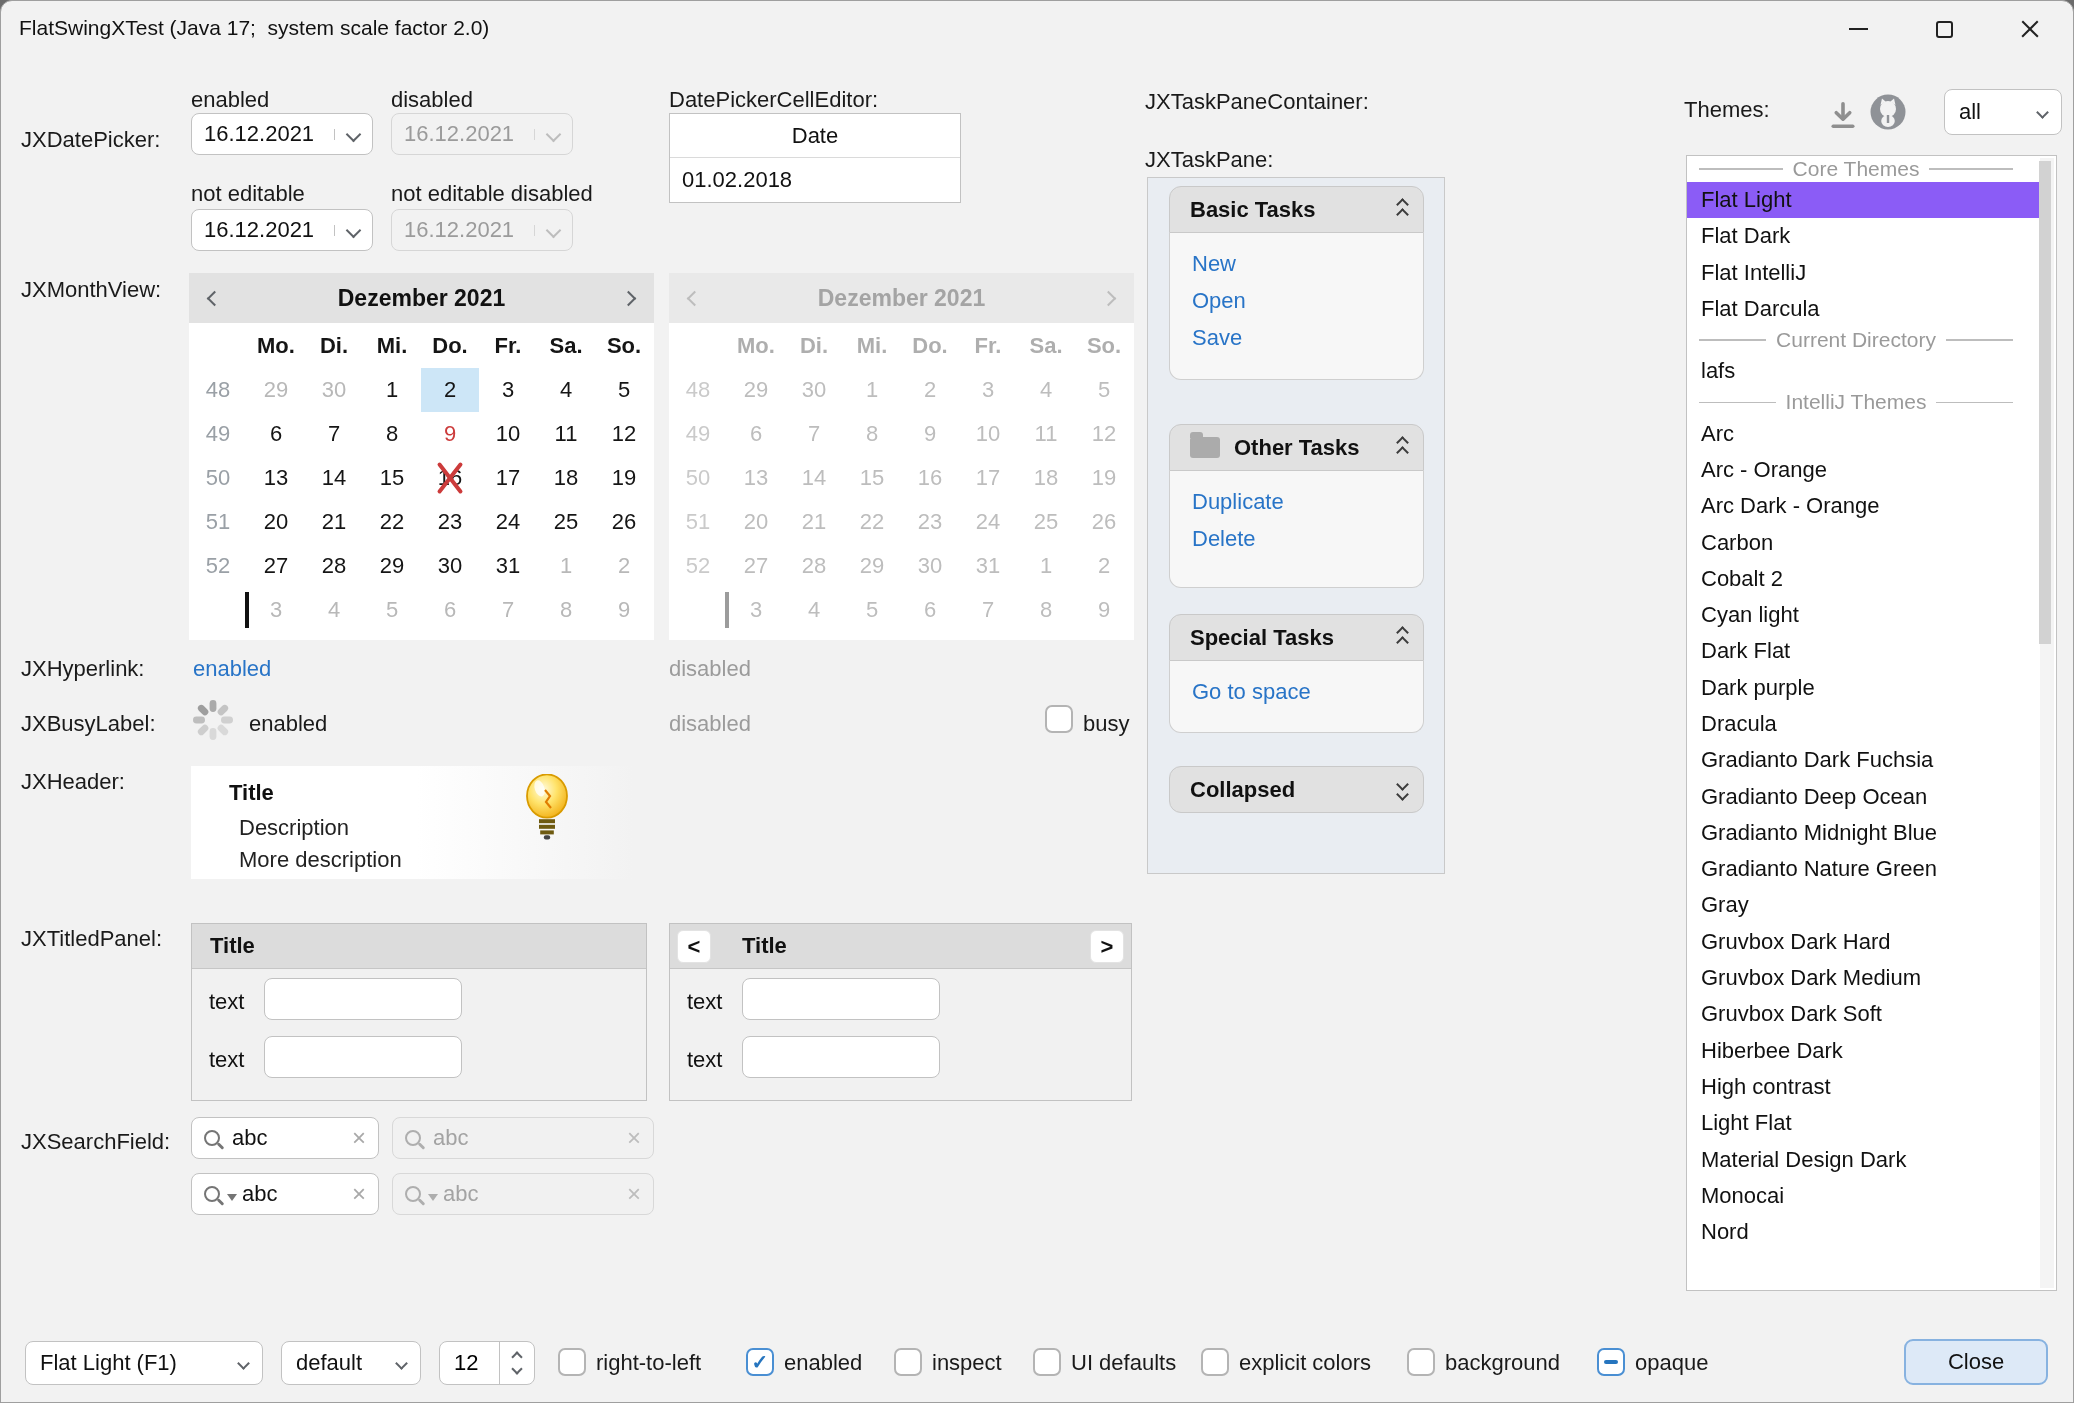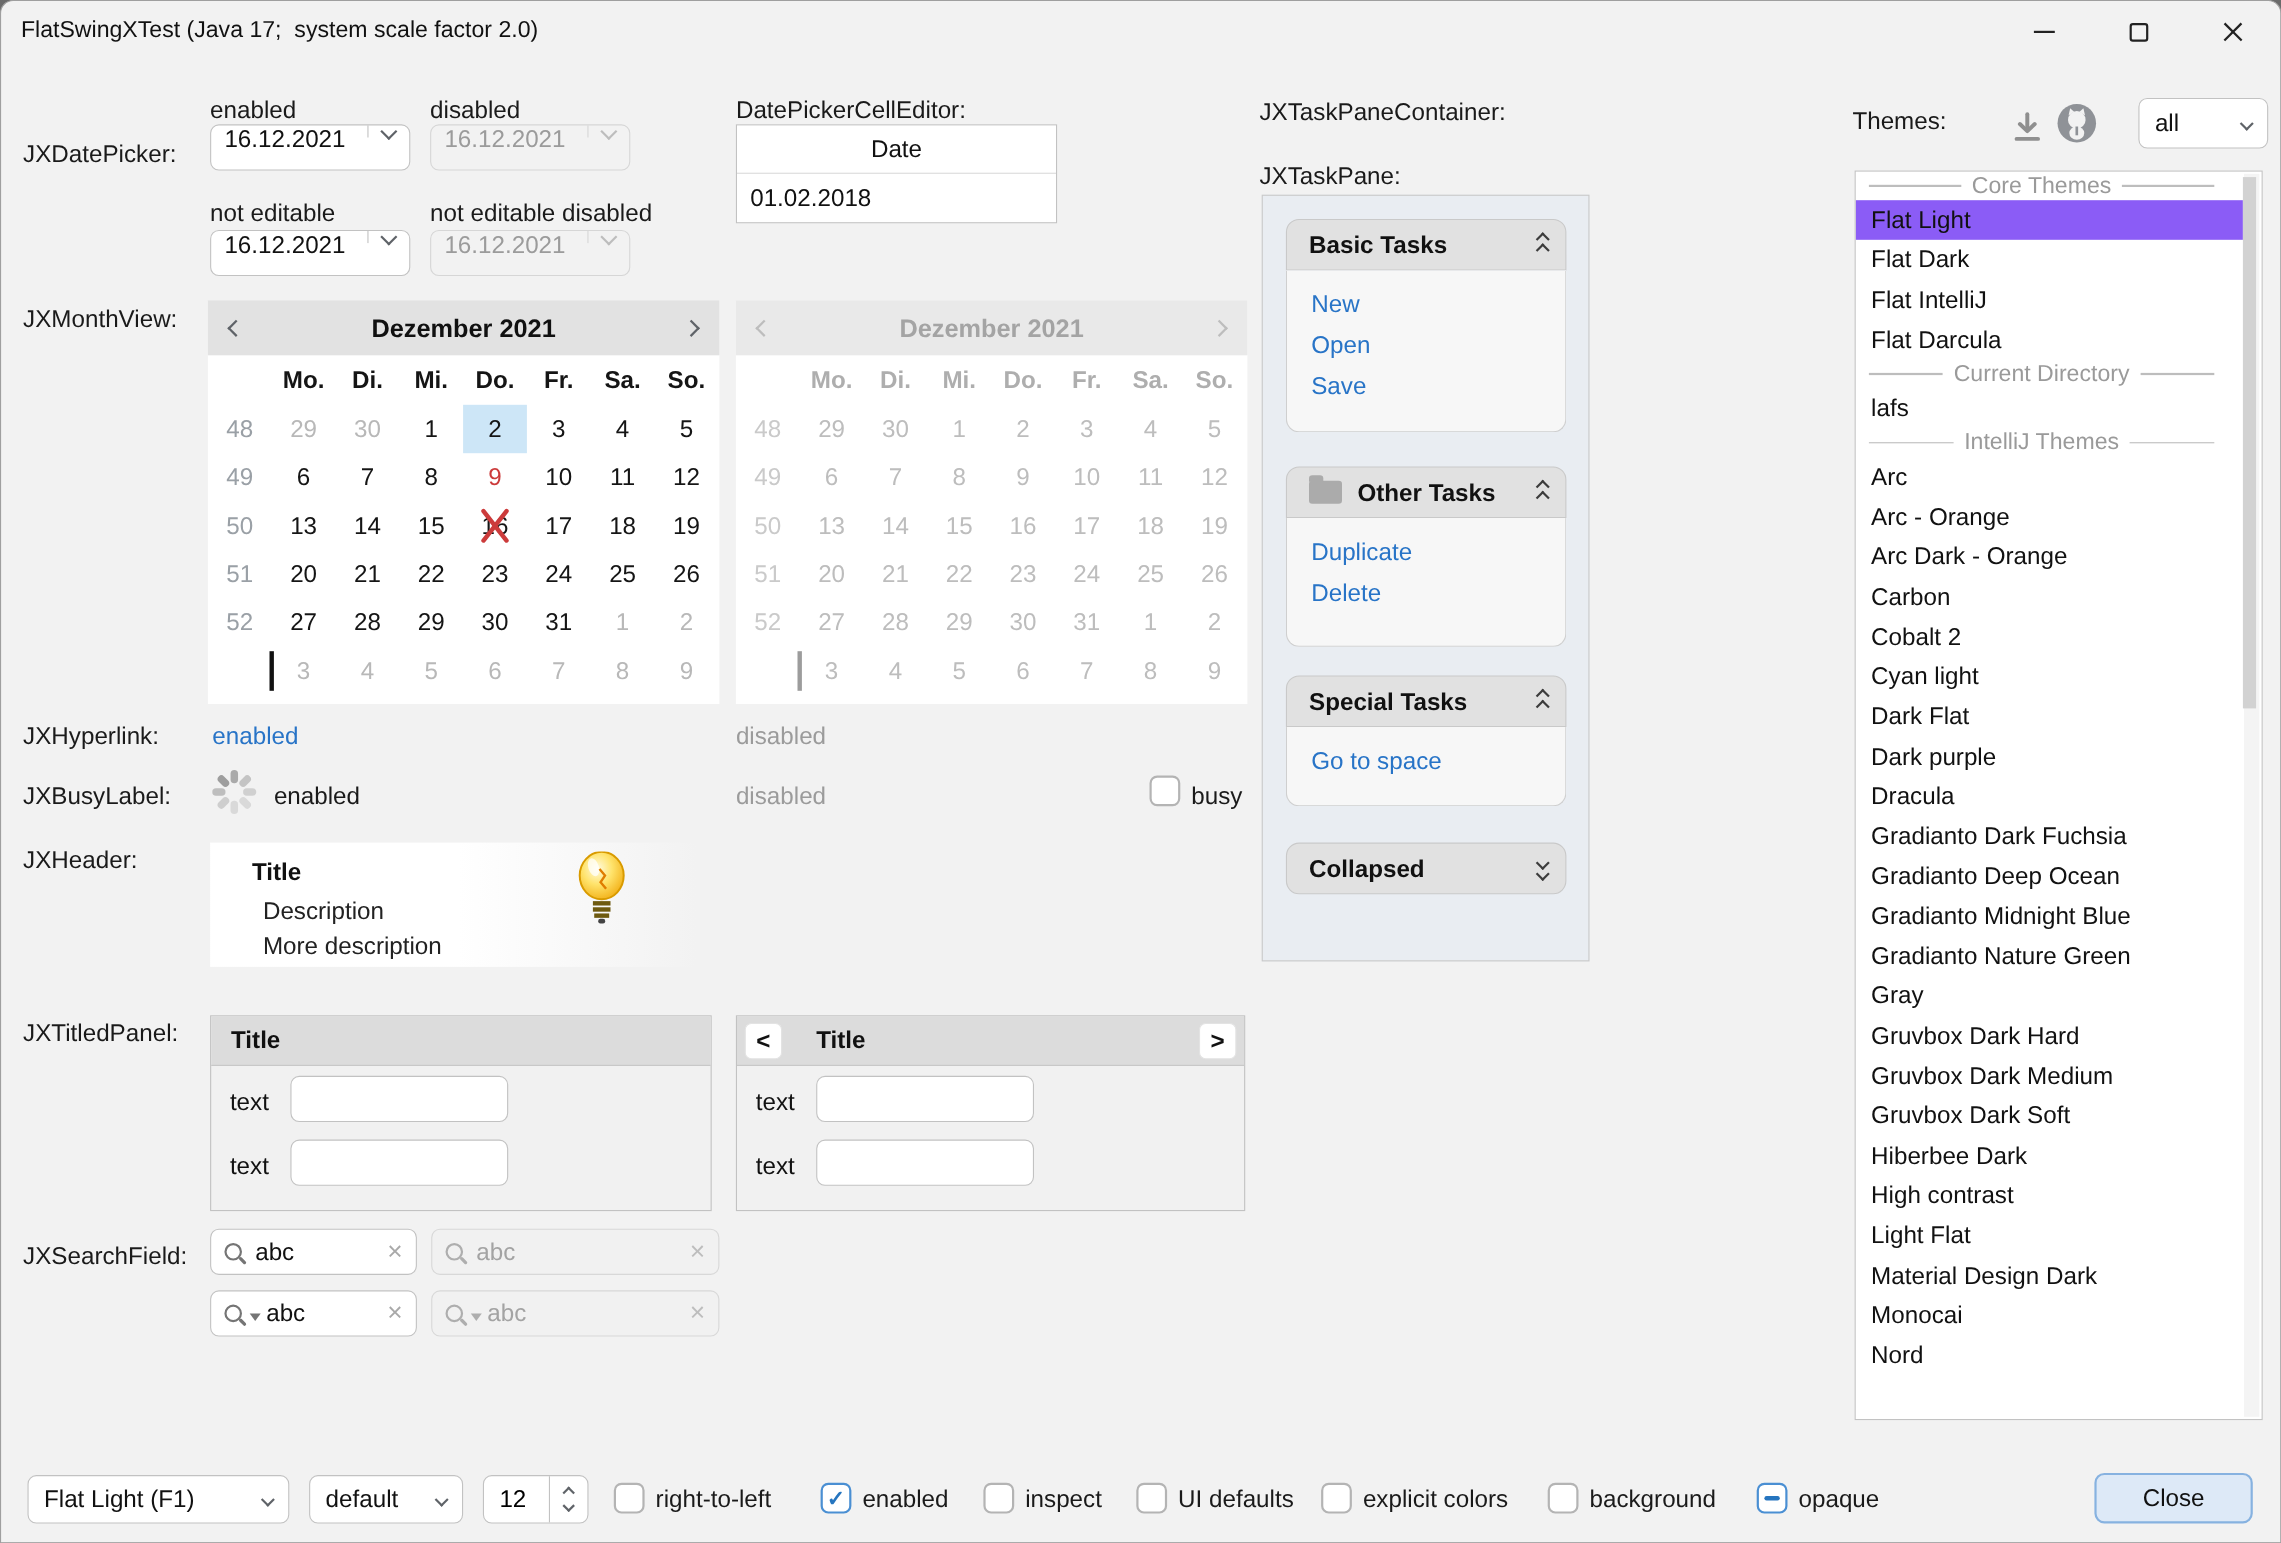--- a/index.html
+++ b/index.html
@@ -24,21 +24,21 @@
 
   
   .chev{display:inline-block;width:11px;height:11px;border-right:2.5px solid #5f6368;border-bottom:2.5px solid #5f6368}
   .chev.down{transform:rotate(45deg)}
   .chev.left{transform:rotate(135deg)}
   .chev.right{transform:rotate(-45deg)}
   .chev.sm{width:9px;height:9px}
 
   
   .picker{position:absolute;width:182px;height:42px;background:#fff;border:1px solid #c2c2c2;border-radius:8px;
-          display:flex;align-items:flex-start;font-size:22px;color:#111}
+          display:flex;align-items:center;font-size:22px;color:#111}
   .picker .pv{flex:1;display:flex;align-items:center;padding-left:12px}
   .picker .pa{width:38px;border-left:1px solid #c2c2c2;display:flex;align-items:center;justify-content:center}
   .picker.dis{background:#f2f2f2;border-color:#d6d6d6;color:#9b9b9b}
   .picker.dis .pa{border-left-color:#d6d6d6}
   .picker.dis .chev{border-color:#bdbdbd}
 
   
   #cetable{position:absolute;left:668px;top:112px;width:292px;background:#fff;border:1px solid #c2c2c2;font-size:22px;color:#111}
   #cetable .th{height:44px;display:flex;align-items:center;justify-content:center;border-bottom:1px solid #dadada}
   #cetable .tr{height:44px;display:flex;align-items:center;padding-left:12px}
@@ -422,21 +422,21 @@
   <div class="sf dis" style="left:391px;top:1172px;width:262px">
     <span class="mag"></span>
       <span class="caret"></span>
     <span class="txt" style="margin-left:5px">abc</span>
     <span class="clr">×</span>
   </div>
 
   <div class="lbl" style="left:1144px;top:88px">JXTaskPaneContainer:</div>
   <div class="lbl" style="left:1144px;top:146px">JXTaskPane:</div>
   <div id="tpc">
-    <div class="tp" style="top:21px">
+    <div class="tp" style="top:8px">
       <div class="tp-h">
         <span>Basic Tasks</span>
         <span class="dchev">
             <span class="sc up"></span>
             <span class="sc up"></span>
           </span>
       </div>
       <div class="tp-b" style="height:147px">
           <span class="tpl">New</span>
           <span class="tpl">Open</span>

